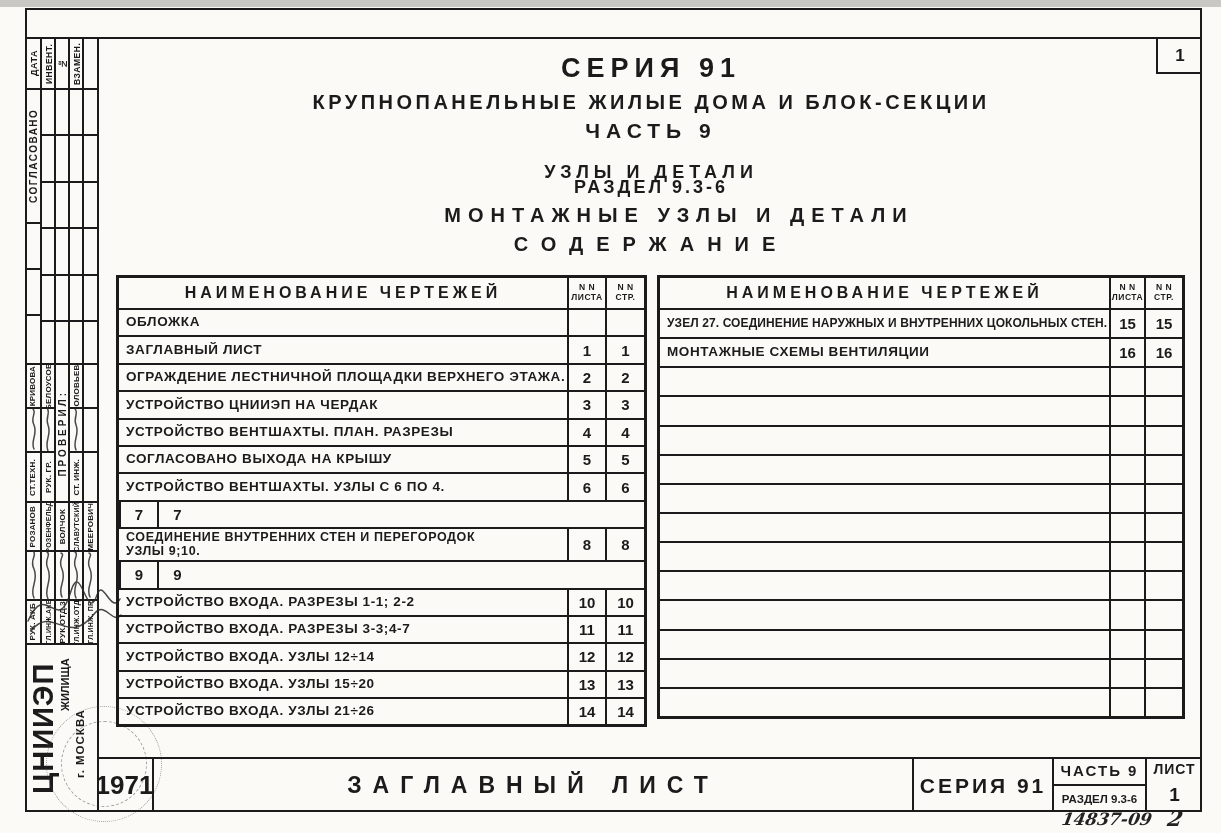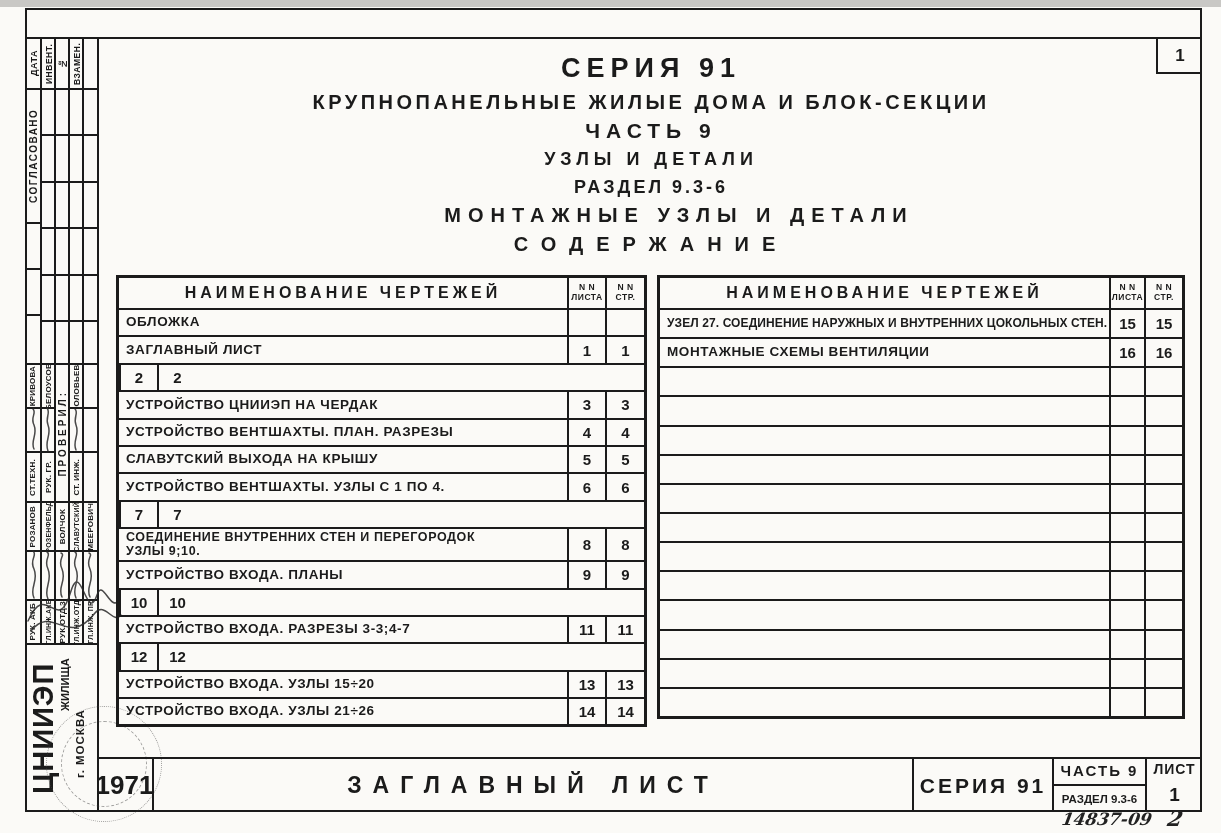--- a/index.html
+++ b/index.html
@@ -174,21 +174,21 @@
   <div class="abs rot" style="left:27px;top:650px;width:32px;height:157px;font-size:29px;letter-spacing:1px;">ЦНИИЭП</div>
   <div class="abs rot" style="left:58px;top:645px;width:14px;height:80px;font-size:11px;">ЖИЛИЩА</div>
   <div class="abs rot" style="left:73px;top:688px;width:14px;height:112px;font-size:11.5px;letter-spacing:1px;">г. МОСКВА</div>
 
   <div class="stamp" style="left:46px;top:706px;width:114px;height:114px;"></div>
   <div class="stamp" style="left:61px;top:721px;width:84px;height:84px;border-style:dashed;"></div>
 
   <div class="title-line" style="top:53px;font-size:27px;letter-spacing:6px;">СЕРИЯ 91</div>
   <div class="title-line" style="top:91px;font-size:20px;letter-spacing:3.5px;">КРУПНОПАНЕЛЬНЫЕ ЖИЛЫЕ ДОМА И БЛОК-СЕКЦИИ</div>
   <div class="title-line" style="top:119px;font-size:21px;letter-spacing:6px;">ЧАСТЬ 9</div>
-  <div class="title-line" style="top:149px;font-size:18px;letter-spacing:5px;">УЗЛЫ И ДЕТАЛИ</div>
+  <div class="title-line" style="top:162px;font-size:18px;letter-spacing:5px;">УЗЛЫ И ДЕТАЛИ</div>
   <div class="title-line" style="top:177px;font-size:18px;letter-spacing:3px;">РАЗДЕЛ 9.3-6</div>
   <div class="title-line" style="top:204px;font-size:20px;letter-spacing:7px;margin-left:28px;">МОНТАЖНЫЕ УЗЛЫ И ДЕТАЛИ</div>
   <div class="title-line" style="top:233px;font-size:20px;letter-spacing:13px;">СОДЕРЖАНИЕ</div>
 
   <div class="ctable" id="table-left" style="left:116px;width:531px;">
     <div class="thead">
       <div class="tcell thname">НАИМЕНОВАНИЕ ЧЕРТЕЖЕЙ</div>
       <div class="tcell thnum" style="width:38px;">
         <span>N N</span>
         <span>ЛИСТА</span>
@@ -203,68 +203,70 @@
           <div class="tcell name">ОБЛОЖКА</div>
           <div class="tcell num" style="width: 38px;"></div>
           <div class="tcell num" style="width: 39px;"></div>
         </div>
         <div class="trow">
           <div class="tcell name">ЗАГЛАВНЫЙ  ЛИСТ</div>
           <div class="tcell num" style="width: 38px;">1</div>
           <div class="tcell num" style="width: 39px;">1</div>
         </div>
         <div class="trow">
+          <div class="tcell name">ОГРАЖДЕНИЕ ЛЕСТНИЧНОЙ ПЛОЩАДКИ ВЕРХНЕГО ЭТАЖА.</div>
           <div class="tcell num" style="width: 38px;">2</div>
           <div class="tcell num" style="width: 39px;">2</div>
         </div>
         <div class="trow">
           <div class="tcell name">УСТРОЙСТВО  ЦНИИЭП  НА  ЧЕРДАК</div>
           <div class="tcell num" style="width: 38px;">3</div>
           <div class="tcell num" style="width: 39px;">3</div>
         </div>
         <div class="trow">
           <div class="tcell name">УСТРОЙСТВО  ВЕНТШАХТЫ. ПЛАН.  РАЗРЕЗЫ</div>
           <div class="tcell num" style="width: 38px;">4</div>
           <div class="tcell num" style="width: 39px;">4</div>
         </div>
         <div class="trow">
-          <div class="tcell name">СЛАВУТСКИЙ  ВЫХОДА  НА  КРЫШУ</div>
+          <div class="tcell name">СОГЛАСОВАНО  ВЫХОДА  НА  КРЫШУ</div>
           <div class="tcell num" style="width: 38px;">5</div>
           <div class="tcell num" style="width: 39px;">5</div>
         </div>
         <div class="trow">
-          <div class="tcell name">УСТРОЙСТВО  ВЕНТШАХТЫ.  УЗЛЫ  С 1 ПО 4.</div>
+          <div class="tcell name">УСТРОЙСТВО  ВЕНТШАХТЫ.  УЗЛЫ  С 6 ПО 4.</div>
           <div class="tcell num" style="width: 38px;">6</div>
           <div class="tcell num" style="width: 39px;">6</div>
         </div>
         <div class="trow">
           <div class="tcell num" style="width: 38px;">7</div>
           <div class="tcell num" style="width: 39px;">7</div>
         </div>
         <div class="trow twoline">
           <div class="tcell name">СОЕДИНЕНИЕ  ВНУТРЕННИХ  СТЕН  И  ПЕРЕГОРОДОК
 УЗЛЫ 9;10.</div>
           <div class="tcell num" style="width: 38px;">8</div>
           <div class="tcell num" style="width: 39px;">8</div>
         </div>
         <div class="trow">
-          <div class="tcell name">УСТРОЙСТВО  ВХОДА.  ПЛАНЫ</div>
           <div class="tcell num" style="width: 38px;">9</div>
           <div class="tcell num" style="width: 39px;">9</div>
         </div>
         <div class="trow">
+          <div class="tcell name">УСТРОЙСТВО  ВХОДА.  РАЗРЕЗЫ  1-1; 2-2</div>
           <div class="tcell num" style="width: 38px;">10</div>
           <div class="tcell num" style="width: 39px;">10</div>
         </div>
         <div class="trow">
           <div class="tcell name">УСТРОЙСТВО  ВХОДА.  РАЗРЕЗЫ  3-3;4-7</div>
           <div class="tcell num" style="width: 38px;">11</div>
           <div class="tcell num" style="width: 39px;">11</div>
         </div>
         <div class="trow">
+          <div class="tcell name">УСТРОЙСТВО  ВХОДА.  УЗЛЫ  12÷14</div>
           <div class="tcell num" style="width: 38px;">12</div>
           <div class="tcell num" style="width: 39px;">12</div>
         </div>
         <div class="trow">
           <div class="tcell name">УСТРОЙСТВО  ВХОДА.  УЗЛЫ  15÷20</div>
           <div class="tcell num" style="width: 38px;">13</div>
           <div class="tcell num" style="width: 39px;">13</div>
         </div>
         <div class="trow">
           <div class="tcell name">УСТРОЙСТВО  ВХОДА.  УЗЛЫ  21÷26</div>

